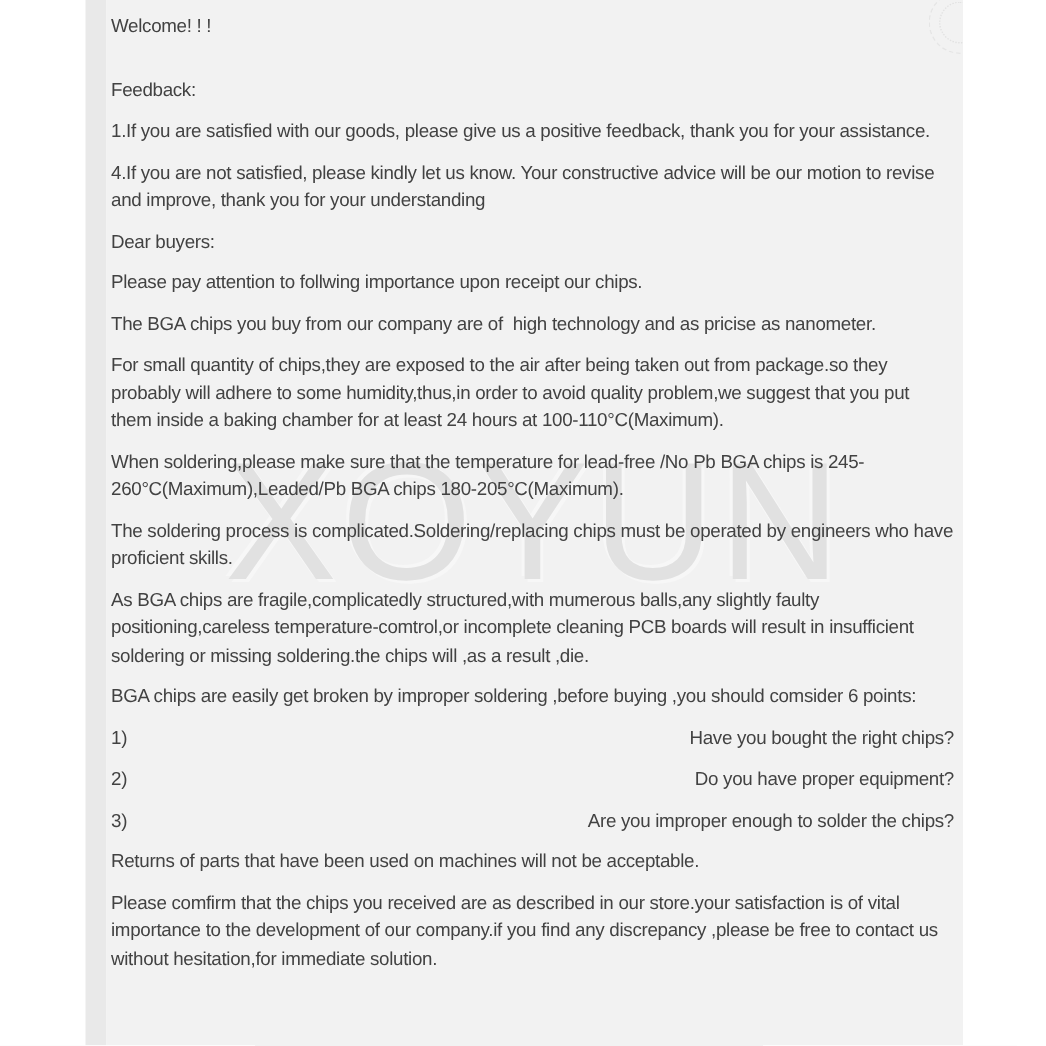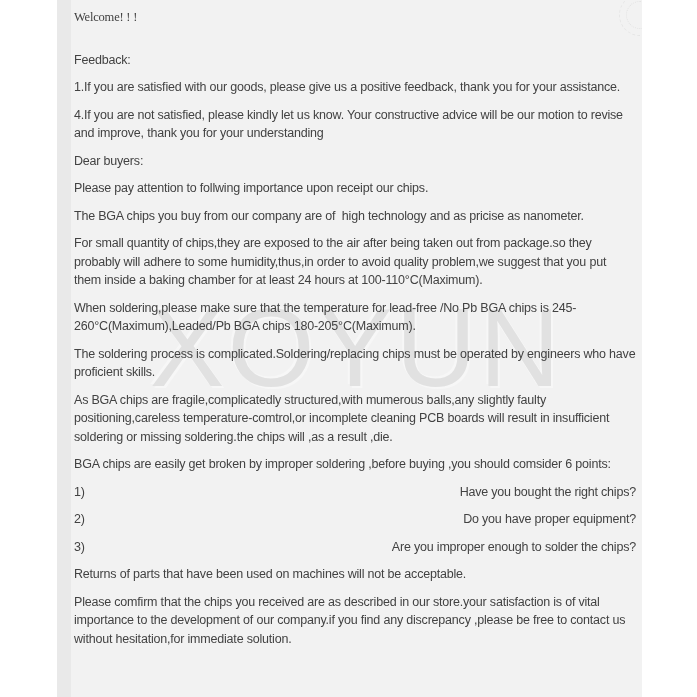--- a/index.html
+++ b/index.html
@@ -78,21 +78,20 @@
     font-size: 12.5px;
     letter-spacing: -0.2px;
     line-height: 18.5px;
   }
   .para {
     margin: 0 0 9px 0;
     white-space: pre-wrap;
   }
   .para.gap-large {
     margin-bottom: 24px;
-    font-family: Liberation Serif, serif;
   }
   .list-item {
     display: flex;
     margin: 0 0 9px 0;
   }
   .list-item .num {
     flex: 0 0 27px;
   }
   .list-item .txt {
     flex: 1;

